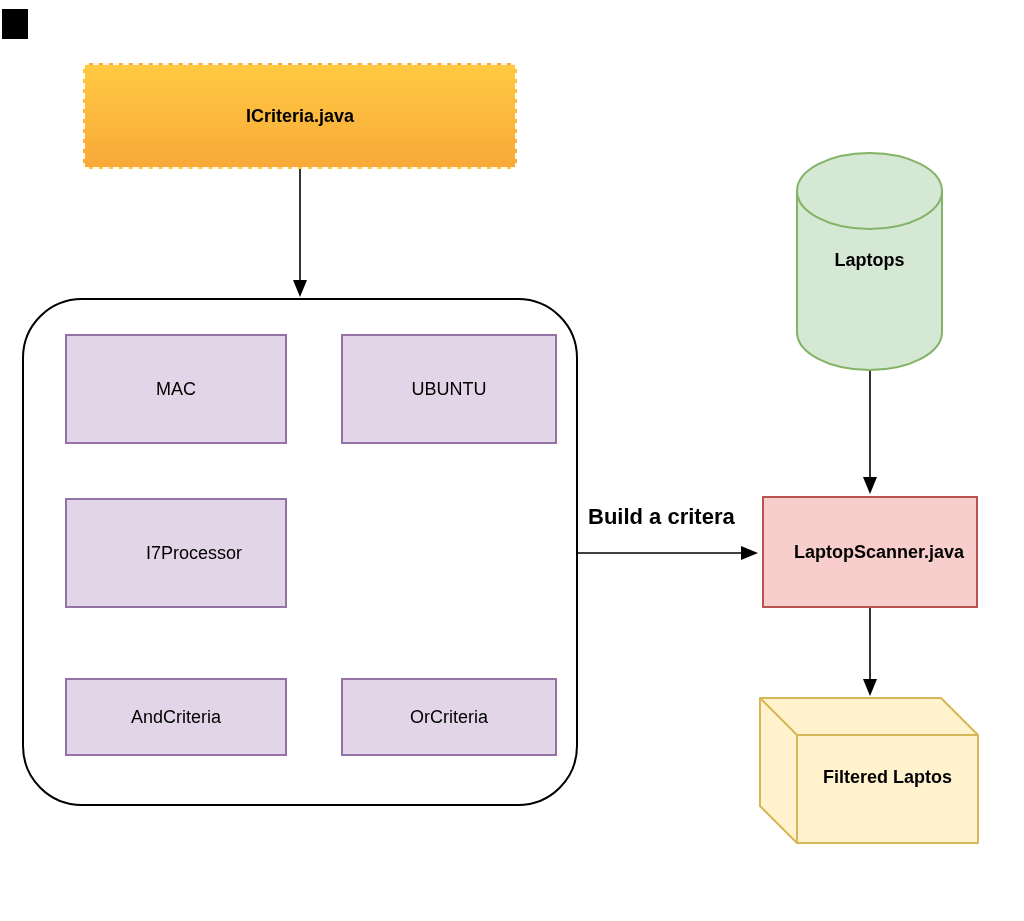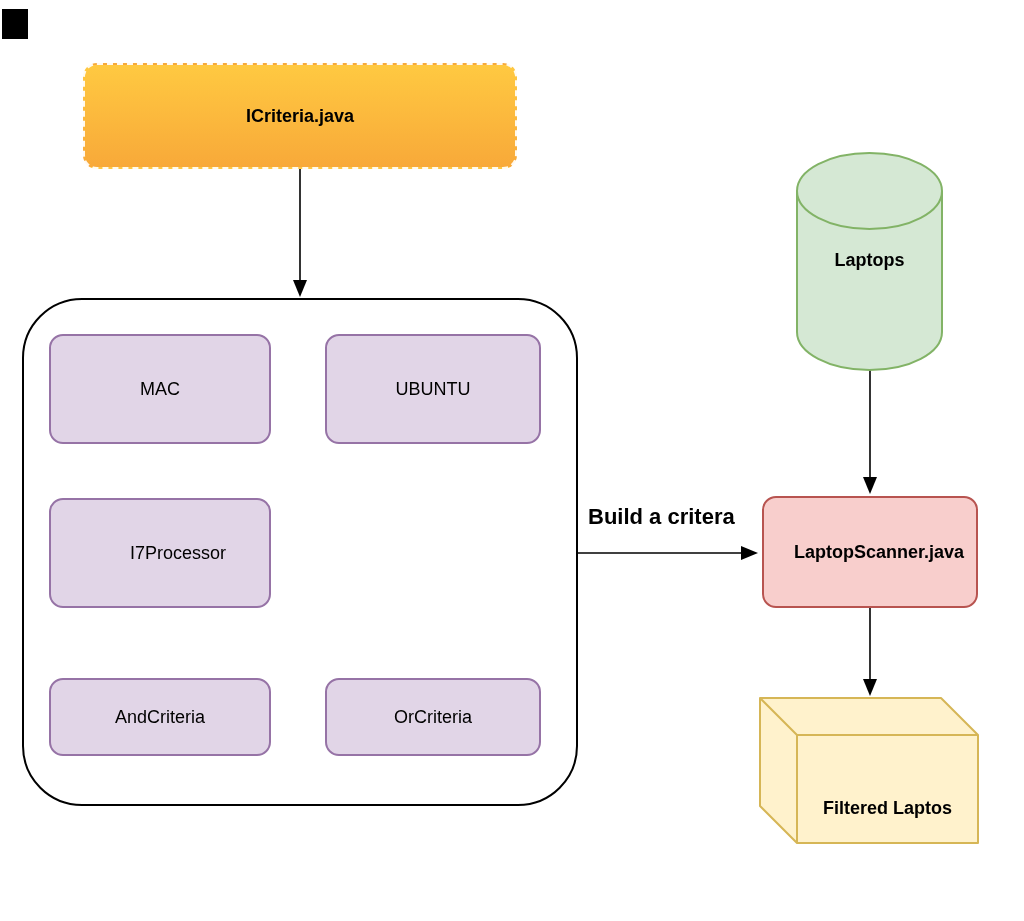--- a/index.html
+++ b/index.html
@@ -1,21 +1,21 @@
 <!DOCTYPE html>
 <html><head>
 <meta charset="utf-8">
 <style>
   html,body{margin:0;padding:0;background:#ffffff;}
   #stage{
     position:relative;width:1024px;height:921px;background:#ffffff;overflow:hidden;
     font-family:"Liberation Sans","DejaVu Sans",sans-serif;color:#000;
   }
   .abs{position:absolute;box-sizing:border-box;}
-  .flexc{display:flex;align-items:center;justify-content:center;text-align:center;border-radius:14px;}
+  .flexc{display:flex;align-items:center;justify-content:center;text-align:center;}
   .box-label{font-size:18px;color:#000;}
   .bold{font-weight:bold;}
 
   
   .stray{left:2px;top:9px;width:26px;height:30px;background:#000;}
 
   
   .iface{
     left:83px;top:63px;width:434px;height:106px;
     background:linear-gradient(180deg,#ffc941 0%,#f8a939 100%);
@@ -23,39 +23,39 @@
     flex-direction:column;line-height:27px;white-space:nowrap;
   }
   .iface .sig{word-spacing:5px;}
 
   
   .container-round{
     left:22px;top:298px;width:556px;height:508px;
     border:2px solid #000;border-radius:60px;background:#fff;
   }
 
-  .pbox{background:#e1d5e7;border:2px solid #9673a6;}
+  .pbox{background:#e1d5e7;border:2px solid #9673a6;margin-left:16px;}
   .pbox.c1{left:49px;width:222px;}
   .pbox.c2{left:325px;width:216px;}
   .pbox.r1{top:334px;height:110px;}
   .pbox.r2{top:498px;height:110px;padding-left:36px;}
   .pbox.r3{top:678px;height:78px;justify-content:center;}
 
   
   .scanner{
     left:762px;top:496px;width:216px;height:112px;
     background:#f8cecc;border:2px solid #b85450;white-space:nowrap;padding-left:18px;
   }
 
   
   .edge-label{left:588px;top:504px;font-size:22px;font-weight:bold;white-space:nowrap;}
 
   
   .db-label{left:797px;top:153px;width:145px;height:214px;}
-  .cube-label{left:797px;top:735px;width:181px;height:84px;white-space:nowrap;align-items:flex-end;}
+  .cube-label{left:797px;top:735px;width:181px;height:84px;white-space:nowrap;}
 
   svg{position:absolute;left:0;top:0;}
 </style>
 </head>
 <body>
 
 <div id="stage">
 
   <svg width="1024" height="921" viewBox="0 0 1024 921">
 

